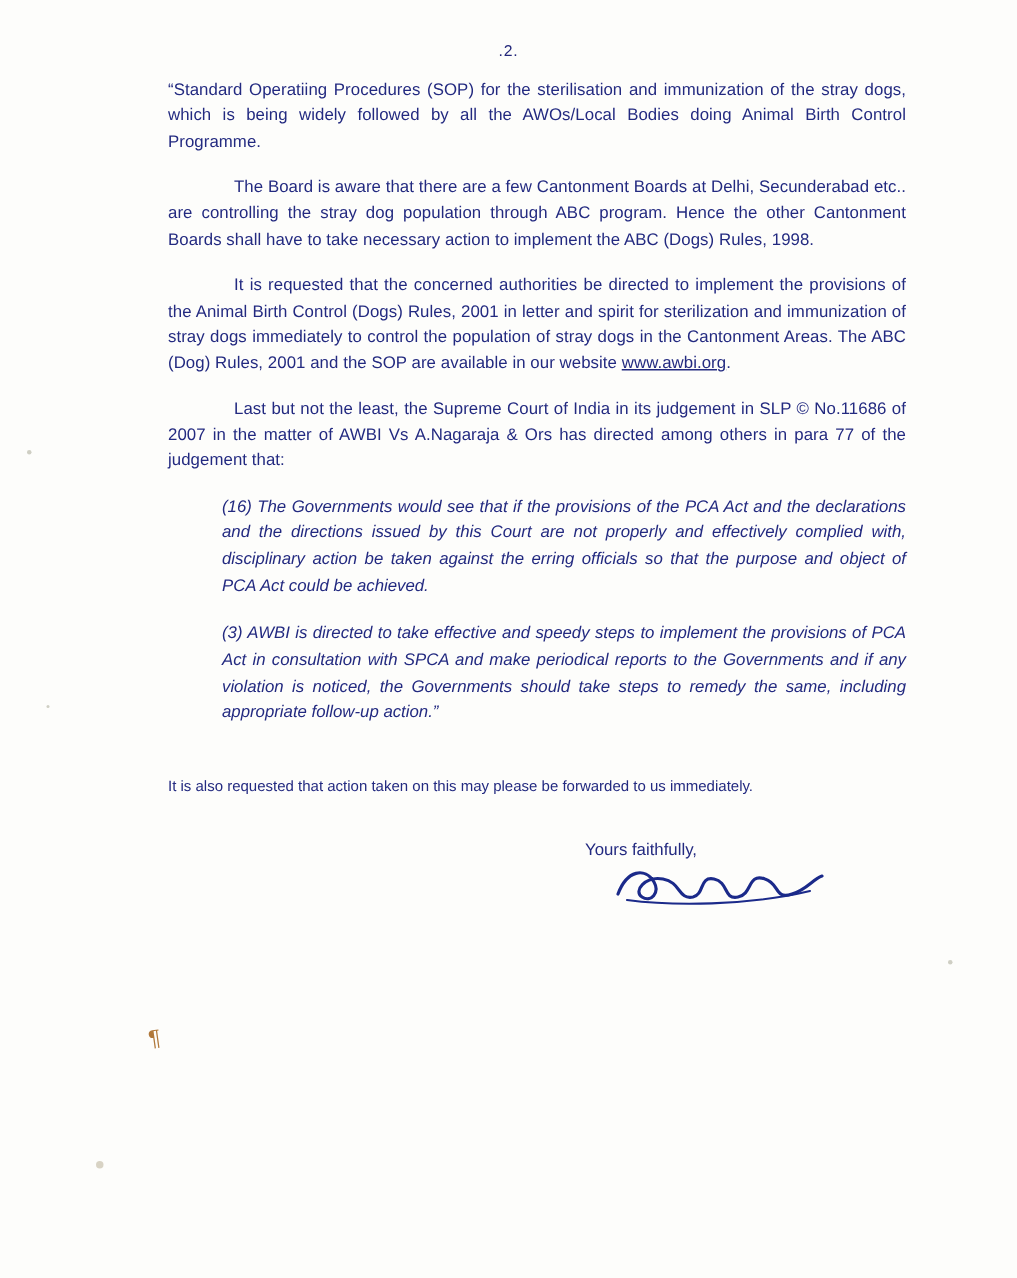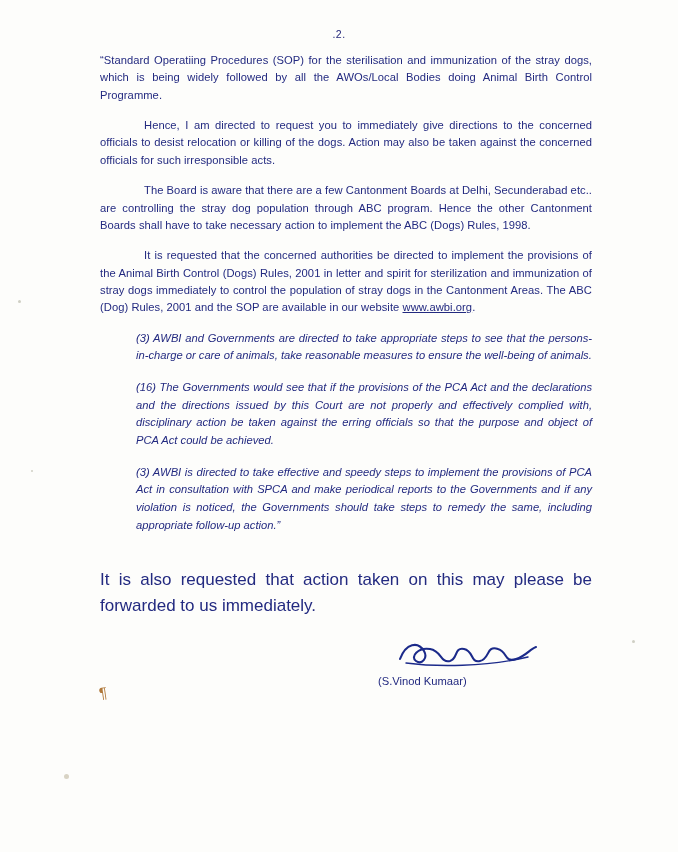--- a/index.html
+++ b/index.html
@@ -29,21 +29,21 @@
     left: 0;
     width: 100%;
     text-align: center;
     font-size: 10.5px;
     color: #23277a;
     letter-spacing: 0.5px;
   }
   .content {
     position: absolute;
     top: 52px;
-    left: 100px;
+    left: 112px;
     width: 492px;
   }
   p.para {
     margin: 0 0 13px 0;
     font-size: 11.2px;
     line-height: 1.55;
     text-align: justify;
     color: #232a80;
     letter-spacing: 0.05px;
   }
@@ -61,21 +61,21 @@
     font-style: italic;
     text-align: justify;
     color: #232a80;
   }
   .link-text {
     text-decoration: underline;
     margin-top: 38px;
   }
   .closing {
     margin-top: 32px;
-    font-size: 17px;
+    font-size: 10px;
     line-height: 1.55;
     color: #232a80;
     text-align: justify;
   }
   .signoff {
     margin-top: 24px;
     padding-left: 278px;
     font-size: 11.2px;
     line-height: 1.9;
     color: #232a80;
@@ -121,39 +121,38 @@
   <div class="speck s4"></div>
 
   <div class="page-number">.2.</div>
 
   <div class="margin-mark">¶</div>
 
   <div class="content">
 
     <p class="para">“Standard Operatiing Procedures (SOP) for the sterilisation and immunization of the stray dogs, which is being widely followed by all the AWOs/Local Bodies doing Animal Birth Control Programme.</p>
 
-    <p class="para indent">Hence, I am directed to request you to immediately give directions to the concerned officials to desist relocation or killing of the dogs. Action may also be taken against the concerned officials for such irresponsible acts.</p>
 
     <p class="para indent">The Board is aware that there are a few Cantonment Boards at Delhi, Secunderabad etc.. are controlling the stray dog population through ABC program. Hence the other Cantonment Boards shall have to take necessary action to implement the ABC (Dogs) Rules, 1998.</p>
 
     <p class="para indent"><span>It is requested that the concerned authorities be directed to implement the provisions of the Animal Birth Control (Dogs) Rules, 2001 in letter and spirit for sterilization and immunization of stray dogs immediately to control the population of stray dogs in the Cantonment Areas. The ABC (Dog) Rules, 2001 and the SOP are available in our website </span><span class="link-text">www.awbi.org</span><span>.</span></p>
 
+    <p class="para indent">Last but not the least, the Supreme Court of India in its judgement in SLP © No.11686 of 2007 in the matter of AWBI Vs A.Nagaraja &amp; Ors has directed among others in para 77 of the judgement that:</p>
 
     <div class="quote-block">
-      <p>(3) AWBI and Governments are directed to take appropriate steps to see that the persons-in-charge or care of animals, take reasonable measures to ensure the well-being of animals.</p>
       <p>(16) The Governments would see that if the provisions of the PCA Act and the declarations and the directions issued by this Court are not properly and effectively complied with, disciplinary action be taken against the erring officials so that the purpose and object of PCA Act could be achieved.</p>
       <p>(3) AWBI is directed to take effective and speedy steps to implement the provisions of PCA Act in consultation with SPCA and make periodical reports to the Governments and if any violation is noticed, the Governments should take steps to remedy the same, including appropriate follow-up action.”</p>
     </div>
 
     <div class="closing">It is also requested that action taken on this may please be forwarded to us immediately.</div>
 
     <div class="signoff">
+      <div>Yours faithfully,</div>
       <div class="signature">
         <svg width="150" height="34" viewBox="0 0 150 34" xmlns="http://www.w3.org/2000/svg">
           <path d="M4 22 C10 6, 22 4, 28 14 C32 21, 26 28, 20 24 C14 20, 22 10, 34 12 C46 14, 44 26, 54 24 C62 22, 58 10, 68 12 C78 14, 74 26, 84 24 C94 22, 90 8, 102 12 C112 15, 108 26, 120 22 C130 19, 134 12, 140 10" fill="none" stroke="#1b2a8a" stroke-width="2.1" stroke-linecap="round"></path>
           <path d="M10 26 C40 30, 90 30, 132 20" fill="none" stroke="#1b2a8a" stroke-width="1.4" stroke-linecap="round"></path>
         </svg>
       </div>
-      <div>(S.Vinod Kumaar)</div>
     </div>
 
   </div>
 </div>
 
 </body></html>

